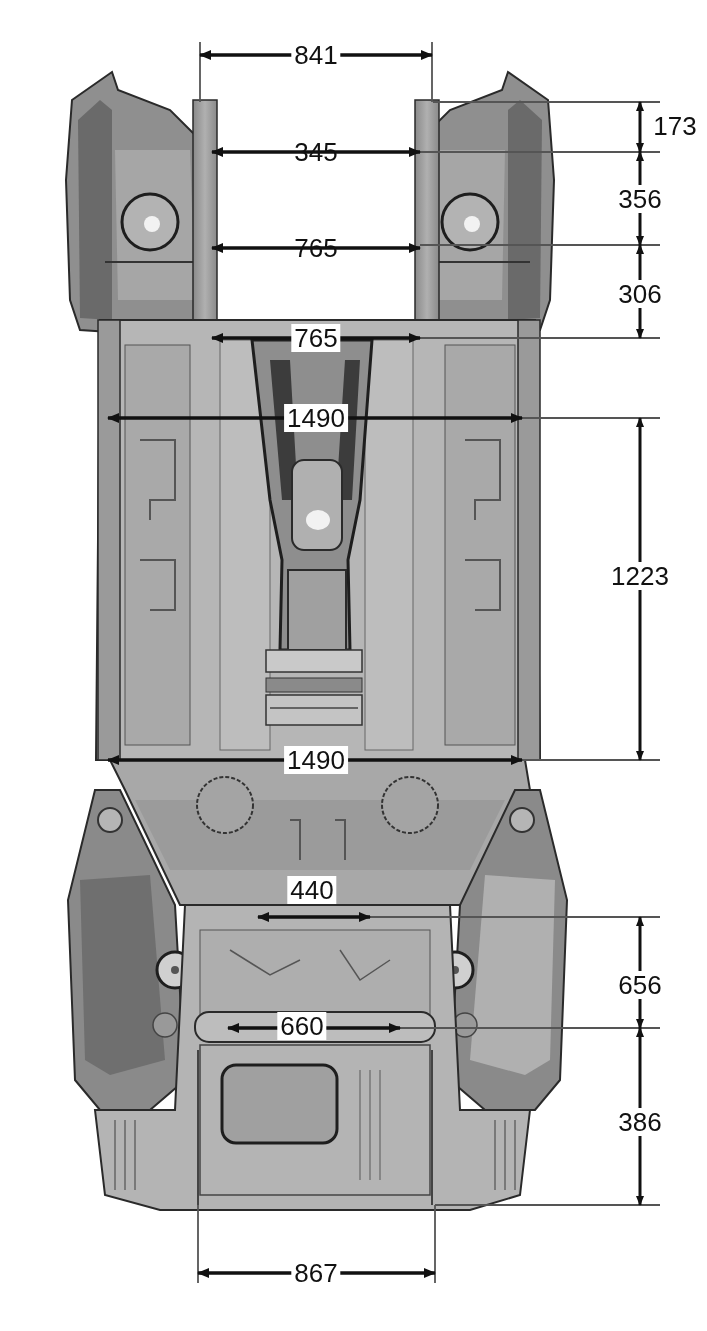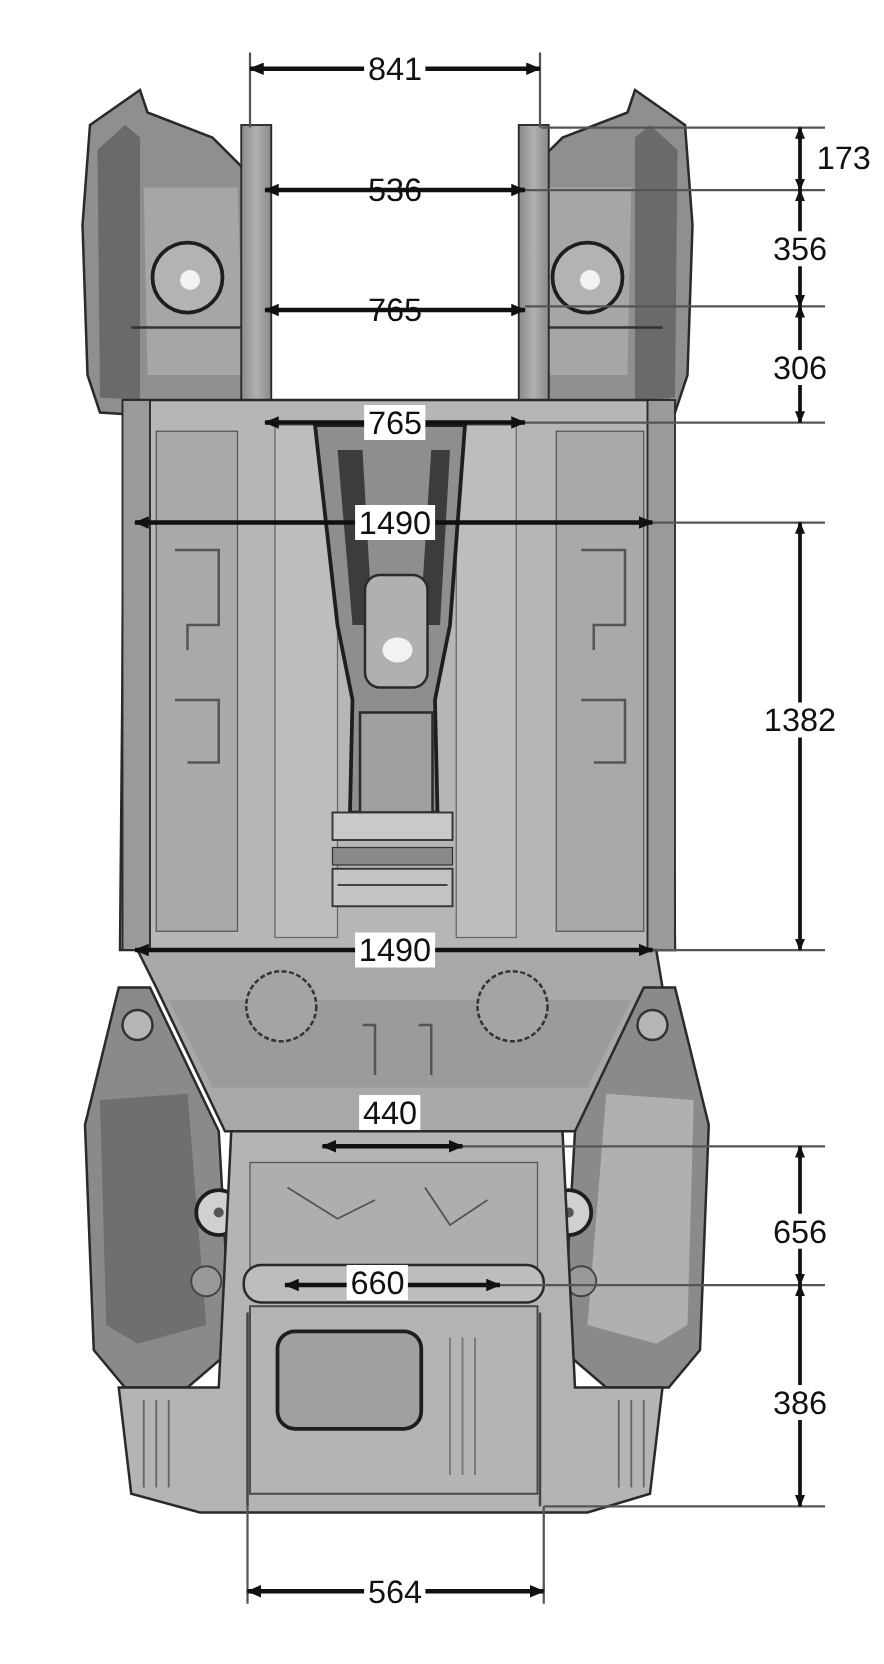--- a/index.html
+++ b/index.html
@@ -134,29 +134,29 @@
         <line x1="640" y1="245" x2="640" y2="338" stroke="#111" stroke-width="3" marker-start="url(#arrS)" marker-end="url(#arrS)"></line>
         <line x1="640" y1="418" x2="640" y2="760" stroke="#111" stroke-width="3" marker-start="url(#arrS)" marker-end="url(#arrS)"></line>
         <line x1="640" y1="917" x2="640" y2="1028" stroke="#111" stroke-width="3" marker-start="url(#arrS)" marker-end="url(#arrS)"></line>
         <line x1="640" y1="1028" x2="640" y2="1205" stroke="#111" stroke-width="3" marker-start="url(#arrS)" marker-end="url(#arrS)"></line>
       </g>
   </svg>
 
   
   <div id="labels">
     <span class="dim-label" style="left:316px;top:55px">841</span>
-    <span class="dim-label clear" style="left:316px;top:152px">536</span>
+    <span class="dim-label clear" style="left:316px;top:152px">345</span>
     <span class="dim-label clear" style="left:316px;top:248px">765</span>
     <span class="dim-label" style="left:316px;top:338px">765</span>
     <span class="dim-label" style="left:316px;top:418px">1490</span>
     <span class="dim-label" style="left:316px;top:760px">1490</span>
     <span class="dim-label" style="left:312px;top:890px">440</span>
     <span class="dim-label" style="left:302px;top:1026px">660</span>
-    <span class="dim-label" style="left:316px;top:1273px">564</span>
+    <span class="dim-label" style="left:316px;top:1273px">867</span>
 
     <span class="dim-label clear" style="left:675px;top:126px">173</span>
     <span class="dim-label" style="left:640px;top:199px">356</span>
     <span class="dim-label" style="left:640px;top:294px">306</span>
-    <span class="dim-label" style="left:640px;top:576px">1382</span>
+    <span class="dim-label" style="left:640px;top:576px">1223</span>
     <span class="dim-label" style="left:640px;top:985px">656</span>
     <span class="dim-label" style="left:640px;top:1122px">386</span>
   </div>
 </div>
 
 </body></html>

